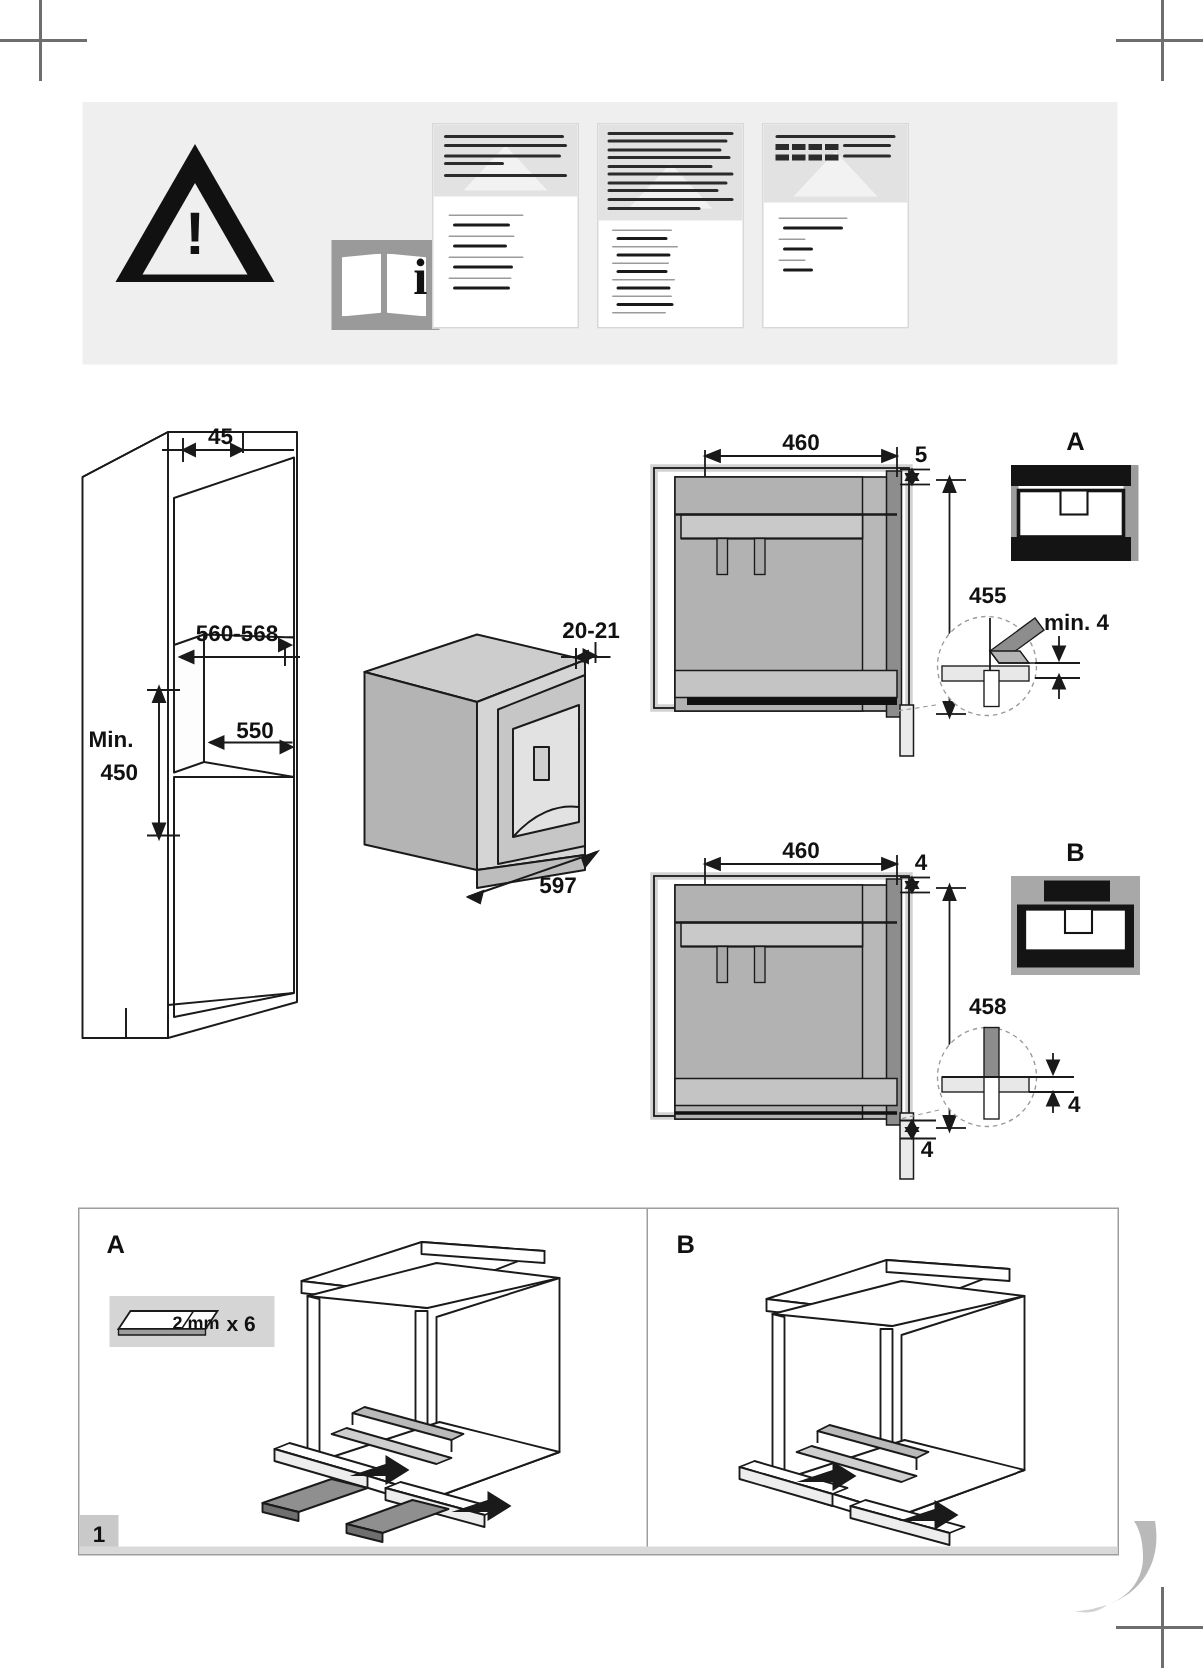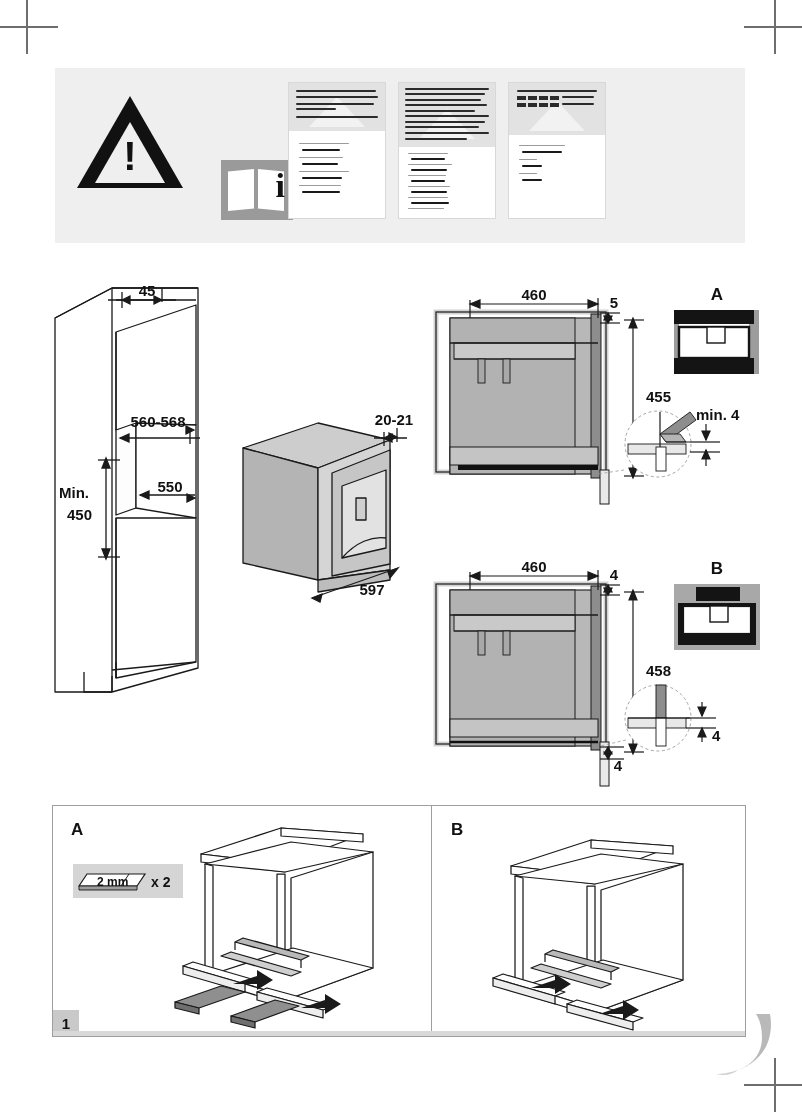--- a/index.html
+++ b/index.html
@@ -438,22 +438,22 @@
   <div class="panel-div" style="left:378px;"></div>
 
   <div class="panel-letter" style="left:18px;top:14px;">A</div>
 
   <div id="shim-badge">
     <svg width="110" height="34" viewBox="0 0 110 34">
       <polygon points="6,22 14,10 72,10 64,22" fill="#ffffff" stroke="#1a1a1a" stroke-width="1.2"></polygon>
       <polygon points="6,22 64,22 64,26 6,26" fill="#9e9e9e" stroke="#1a1a1a" stroke-width="0.9"></polygon>
       <line x1="56" y1="10" x2="48" y2="22" stroke="#1a1a1a" stroke-width="1"></line>
     </svg>
-    <span class="shim-txt" style="left:24px;top:11px;">2 mm</span>
-    <span class="shim-txt" style="left:78px;top:10px;font-size:14px;">x 2</span>
+    <span class="shim-txt" style="left:42px;top:11px;">2 mm</span>
+    <span class="shim-txt" style="left:78px;top:10px;font-size:14px;">x 6</span>
   </div>
 
   <div class="abs" style="left:120px;top:10px;">
     <svg width="250" height="205" viewBox="0 0 250 205" fill="none" stroke="#1a1a1a" stroke-width="1.25" stroke-linejoin="round">
 
       <polygon points="28,38 108,12 190,18 112,48" fill="#ffffff"></polygon>
       <polygon points="28,38 28,46 112,56 112,48" fill="#ffffff"></polygon>
       <polygon points="108,12 190,18 190,26 108,20" fill="#ffffff"></polygon>
 
       <polygon points="32,48 112,56 200,36 118,26" fill="#ffffff"></polygon>

